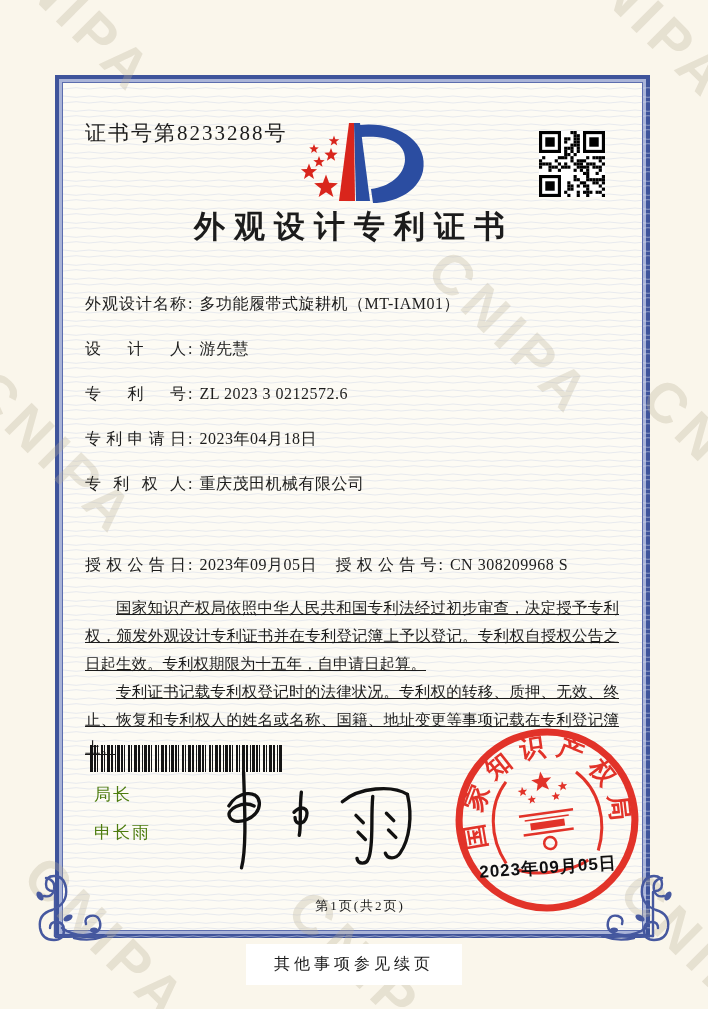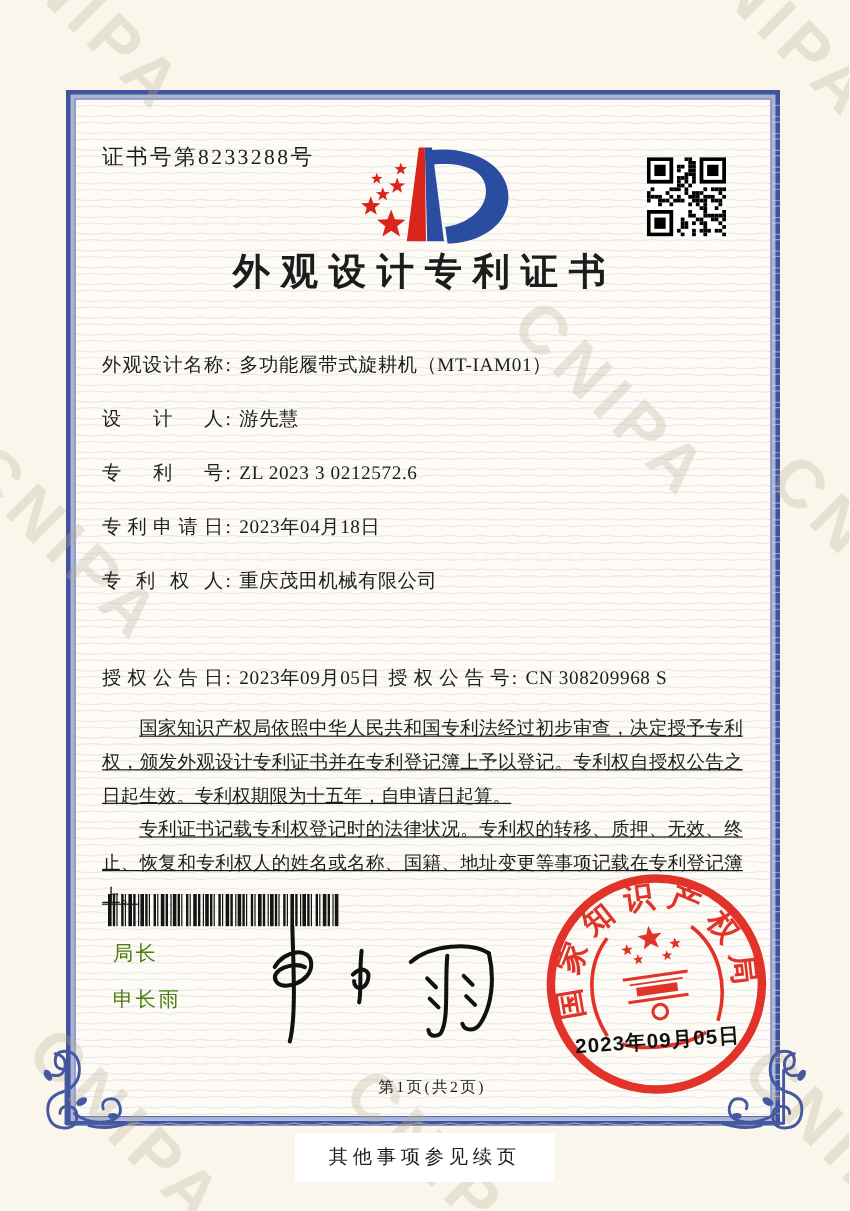--- a/index.html
+++ b/index.html
@@ -20,34 +20,34 @@
   #waves{position:absolute;left:4px;top:4px;}
   
   .wm{
     position:absolute;font-family:"Liberation Sans","DejaVu Sans",sans-serif;
     font-weight:bold;font-size:56px;letter-spacing:7px;
     color:rgba(186,176,150,0.30);transform:rotate(45deg);white-space:nowrap;
     pointer-events:none;
   }
   
   .content{position:absolute;inset:0;}
-  .cert-number{position:absolute;left:85px;top:119px;font-size:18px;letter-spacing:2px;text-align:right;}
+  .cert-number{position:absolute;left:85px;top:119px;font-size:21px;letter-spacing:2px;text-align:right;}
   .logo{position:absolute;left:281px;top:111px;}
   .qr{position:absolute;left:539px;top:131px;background:#fff;}
   .title{
     position:absolute;left:0;right:0;top:206px;text-align:center;
     font-size:31px;font-weight:bold;letter-spacing:9px;
   }
   .fields{position:absolute;left:85px;top:294px;width:540px;font-size:16px;}
   .frow{height:25px;margin-bottom:20px;white-space:nowrap;}
   .flabel{display:inline-block;width:102px;text-align:justify;text-align-last:justify;letter-spacing:1px;}
   .fcolon{margin:0 7px 0 1px;}
   .fvalue{letter-spacing:0.5px;margin-top:36px;}
   .fvalue-date{display:inline-block;width:122px;}
-  .flabel2{margin-left:2px;}
+  .flabel2{margin-left:14px;}
   .paragraphs{
     position:absolute;left:85px;top:594px;width:534px;
     font-size:15.5px;line-height:28px;text-align:justify;
   }
   .paragraphs p{margin:0;text-indent:2em;text-decoration:underline;}
   .barcode{position:absolute;left:90px;top:745px;}
   .signer{
     position:absolute;left:94px;top:783px;
     font-family:"Liberation Sans","DejaVu Sans",sans-serif;font-size:17px;color:#4d7c0f;
   }

